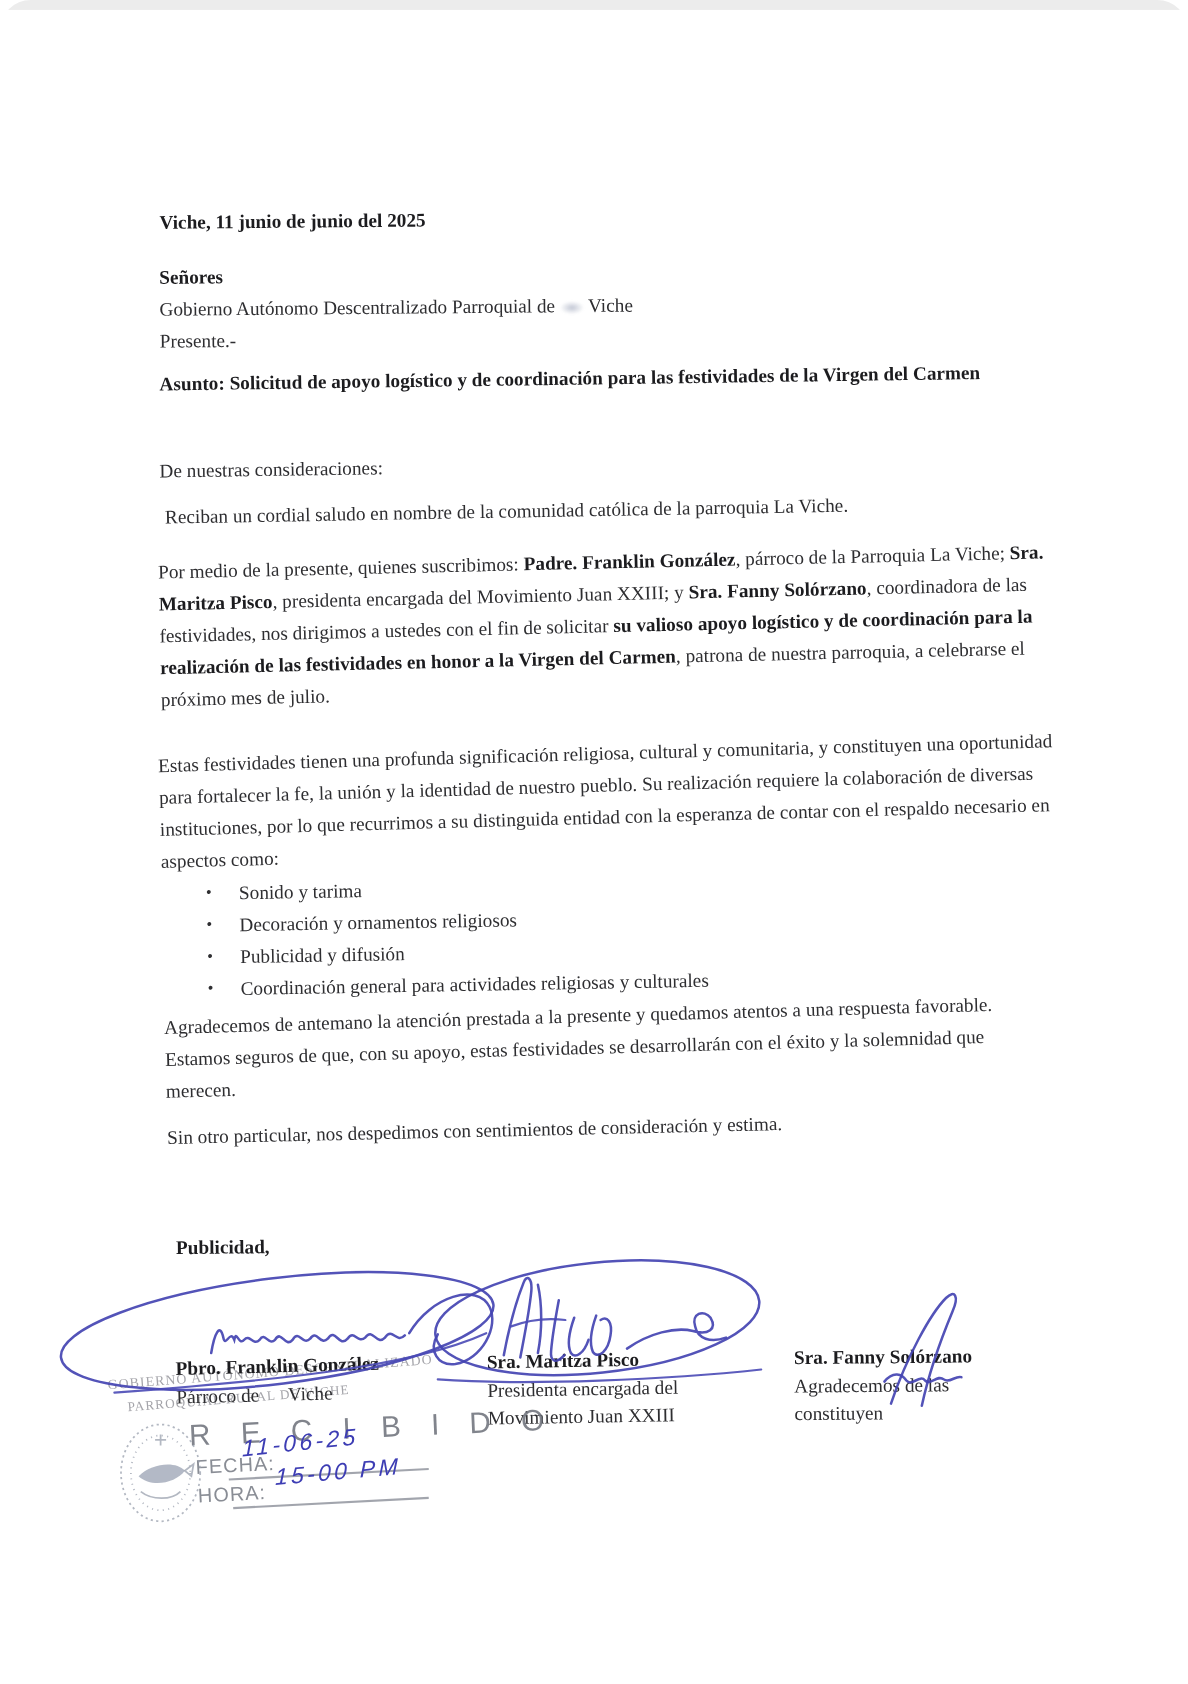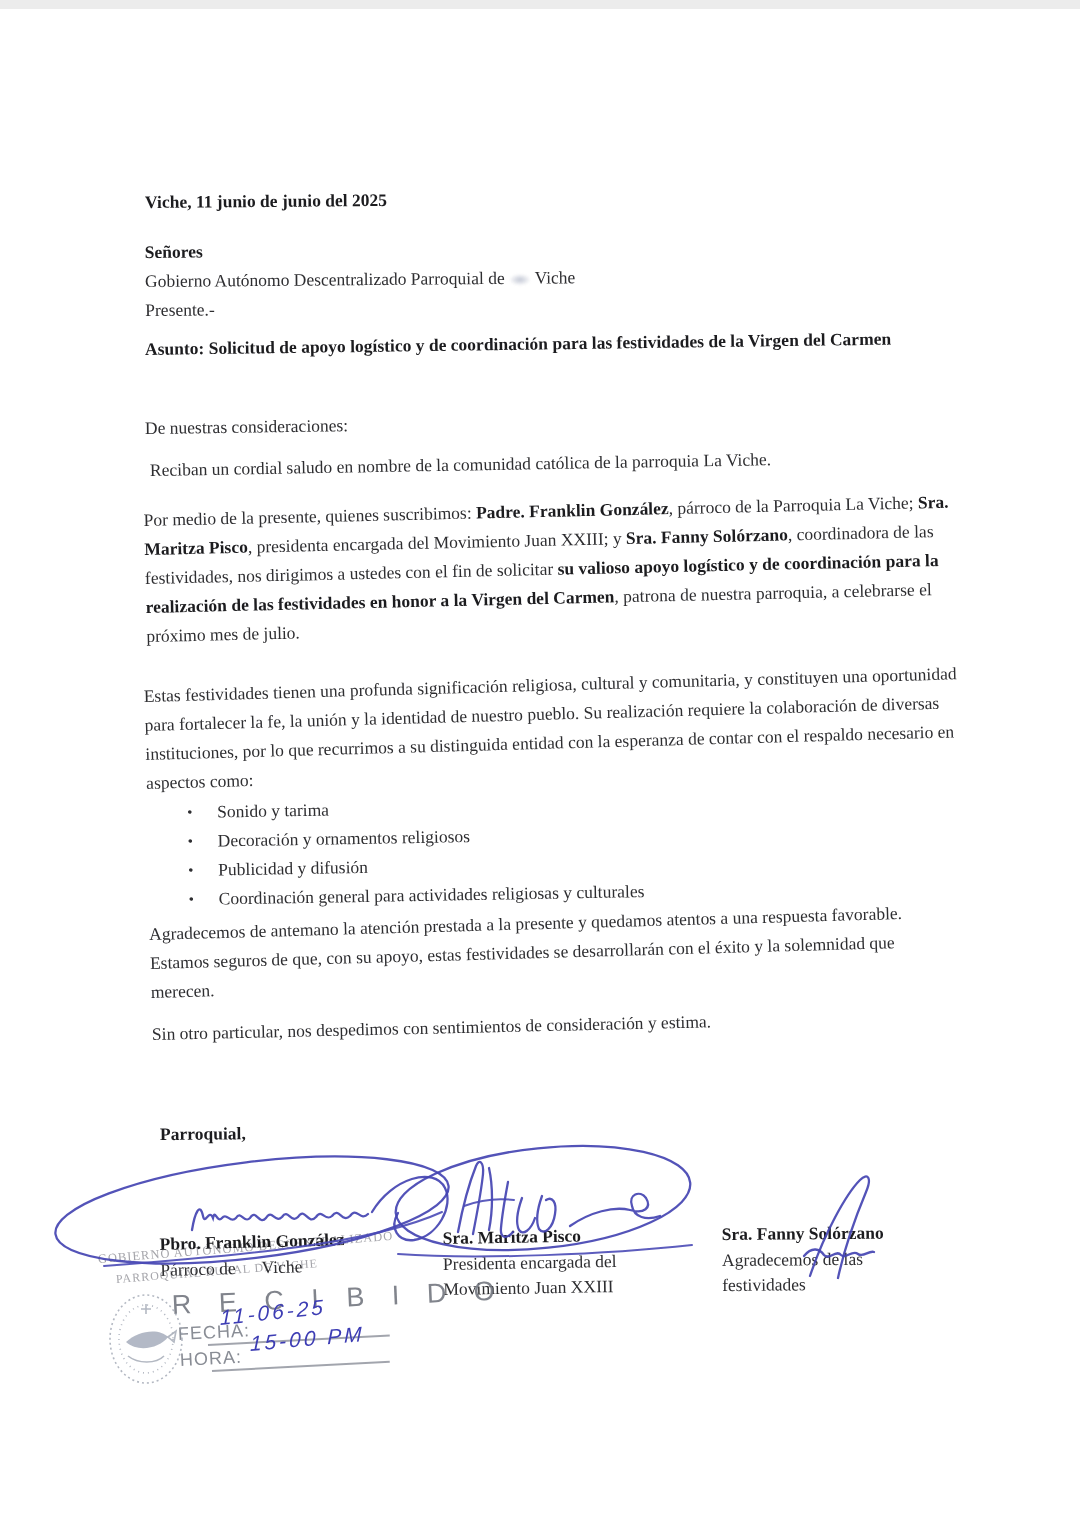--- a/index.html
+++ b/index.html
@@ -1,18 +1,18 @@
 <!DOCTYPE html>
 <html><head>
 <meta charset="utf-8">
 <style>
   html,body{margin:0;padding:0;background:#ffffff;}
   .page{
     position:relative;width:1080px;height:1531px;background:#ffffff;overflow:hidden;
-    font-family:"Liberation Serif", serif;color:#2e2e31;
+    font-family:"Liberation Serif", serif;color:#2e2e31;border-radius:28px;
   }
   .topstrip{position:absolute;left:0;top:0;width:1080px;height:9px;background:#ececec;}
   .blk{position:absolute;font-size:17.5px;line-height:29px;transform-origin:left center;}
   .b{font-weight:bold;color:#1c1c1f;}
   .r05{transform:rotate(-0.5deg);}
   .r08{transform:rotate(-0.8deg);}
   .r10{transform:rotate(-1.0deg);}
   .r13{transform:rotate(-1.3deg);}
   .r16{transform:rotate(-1.6deg);}
   .bullets .row{display:flex;align-items:flex-start;}
@@ -74,38 +74,38 @@
     <div class="row">
         <span class="marker">•</span>
         <span>Coordinación general para actividades religiosas y culturales</span>
       </div>
   </div>
 
   <div class="blk r16" style="left:150px;top:920px;width:795px;">Agradecemos de antemano la atención prestada a la presente y quedamos atentos a una respuesta favorable. Estamos seguros de que, con su apoyo, estas festividades se desarrollarán con el éxito y la solemnidad que merecen.</div>
 
   <div class="blk r13" style="left:152px;top:1020px;width:820px;">Sin otro particular, nos despedimos con sentimientos de consideración y estima.</div>
 
-  <div class="blk b r05" style="left:160px;top:1120px;">Parroquial,</div>
+  <div class="blk b r05" style="left:160px;top:1120px;">Publicidad,</div>
 
   <div class="stamp stamp-arc" style="left:98px;top:1252px;font-size:12.5px;transform:rotate(-4.5deg);">GOBIERNO AUTÓNOMO DESCENTRALIZADO</div>
   <div class="stamp stamp-arc" style="left:116px;top:1272px;font-size:12px;transform:rotate(-4.5deg);">PARROQUIAL RURAL DE VICHE</div>
 
   <div class="sig-label" style="left:160px;top:1232px;transform:rotate(-1.5deg);">
     <div class="b">Pbro. Franklin González</div>
     <div><span>Párroco de</span><span class="gap">Viche</span></div>
   </div>
   <div class="sig-label" style="left:443px;top:1226px;transform:rotate(-1deg);">
     <div class="b">Sra. Maritza Pisco</div>
     <div>Presidenta encargada del</div>
     <div>Movimiento Juan XXIII</div>
   </div>
   <div class="sig-label" style="left:722px;top:1222px;transform:rotate(-0.5deg);">
     <div class="b">Sra. Fanny Solórzano</div>
     <div>Agradecemos de las</div>
-    <div>festividades</div>
+    <div>constituyen</div>
   </div>
 
   <svg class="svgabs" style="left:42px;top:1150px;" width="412" height="130" viewBox="0 0 412 130">
     <ellipse class="ink" cx="210" cy="60" rx="198" ry="48" transform="rotate(-7 210 60)"></ellipse>
     <path class="ink" d="M150,80 C153,62 158,52 161,66 C163,76 167,58 171,68 C173,58 175,74 180,68 C185,62 188,74 194,68 C199,60 202,74 208,68 C214,58 217,76 224,68 C230,58 233,74 240,67 C246,58 249,74 256,67 C263,56 266,76 274,67 C280,58 283,72 290,66 C297,56 300,74 308,66 C315,56 318,72 326,64"></path>
     <path class="ink" d="M330,62 C350,28 392,16 403,38 C412,56 396,86 372,90 C356,92 347,78 356,63"></path>
     <path class="ink-thin" d="M400,62 C330,94 195,106 62,116"></path>
   </svg>
 
   <svg class="svgabs" style="left:388px;top:1142px;" width="314" height="132" viewBox="0 0 314 132">

